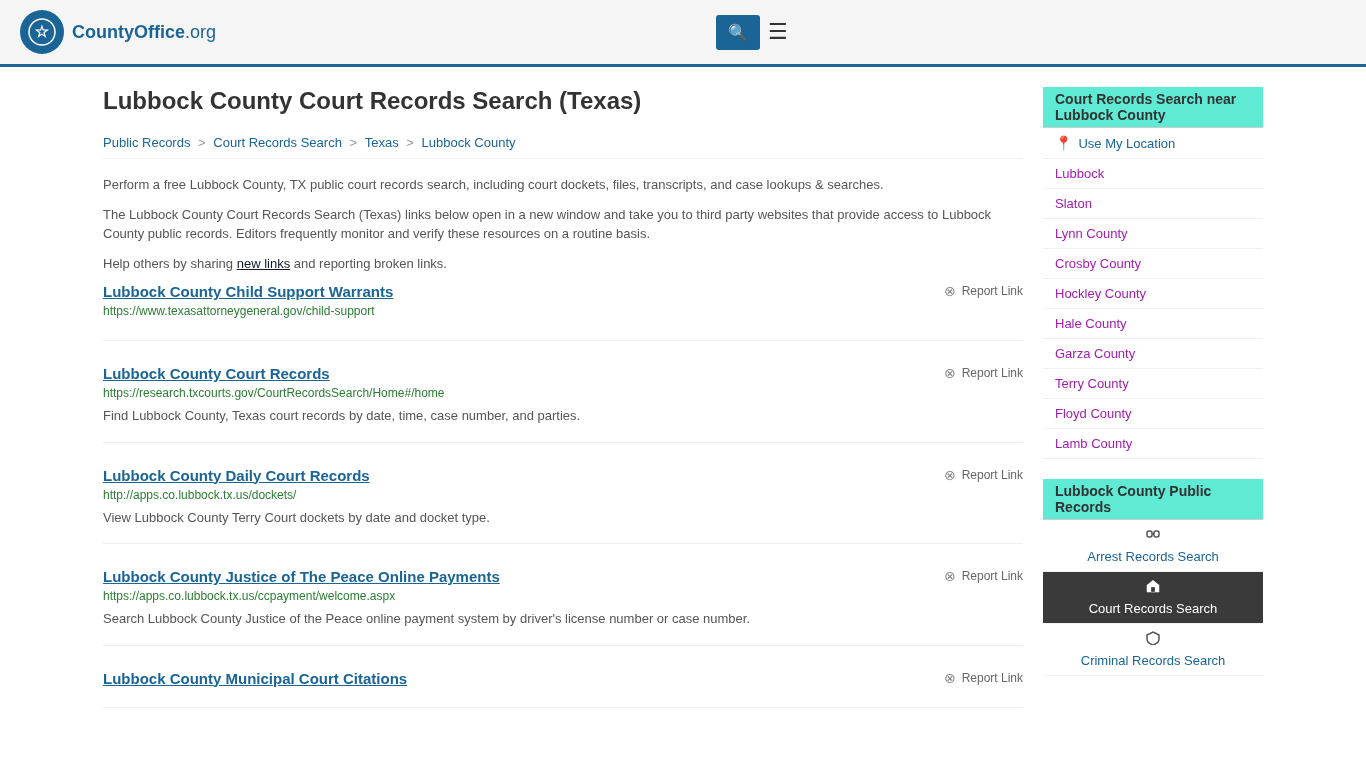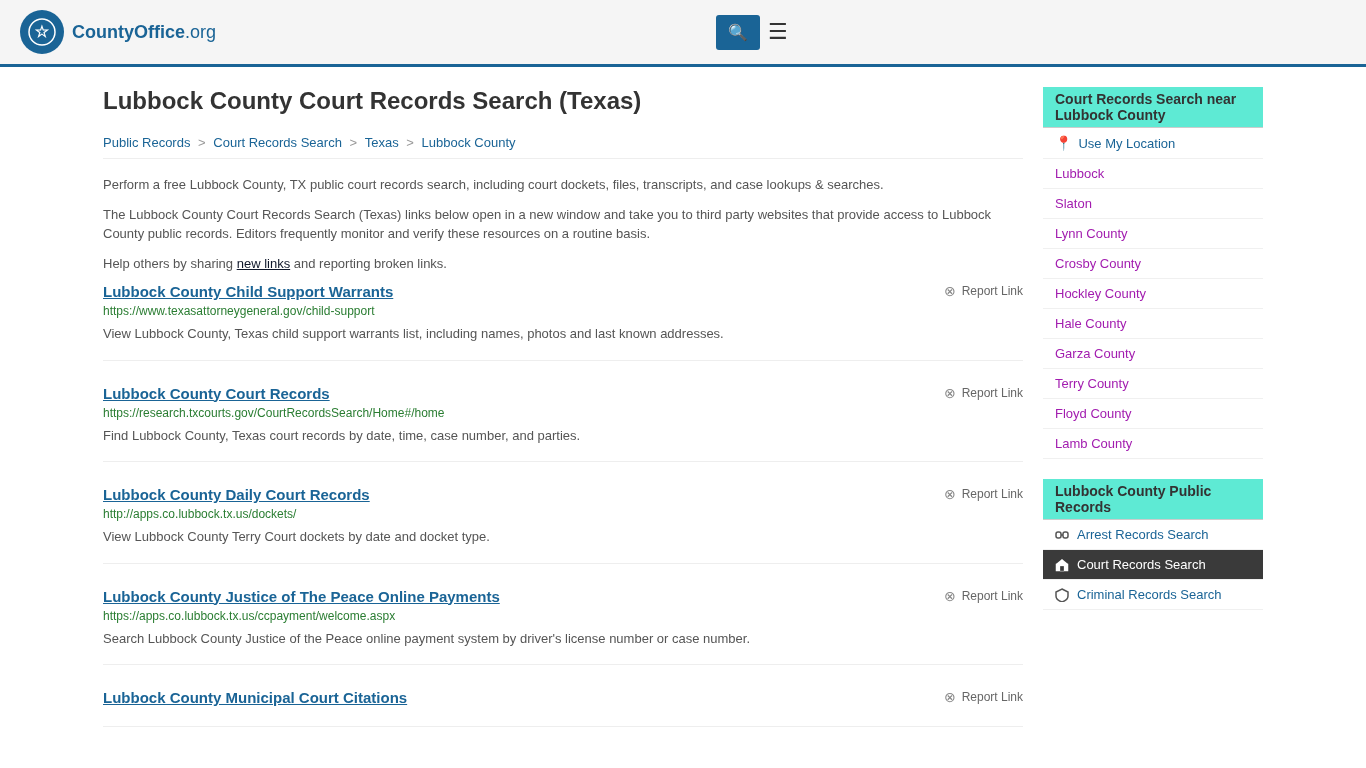--- a/index.html
+++ b/index.html
@@ -196,20 +196,21 @@
     .sidebar-item-with-icon {
       display: flex;
       align-items: center;
       gap: 8px;
       padding: 7px 12px;
       font-size: 13px;
       color: #1a6496;
       text-decoration: none;
       border-bottom: 1px solid #f0f0f0;
       cursor: pointer;
+      flex-direction: column;
     }
     .sidebar-item-with-icon.active {
       background: #3a3a3a;
       color: white;
     }
   </style>
 </head>
 <body>
 
 <div id="header">
@@ -260,21 +261,20 @@
 
       <div class="result-item">
         <div class="result-header">
           <a class="result-title">Lubbock County Child Support Warrants</a>
           <div class="report-link">
             <span class="report-icon">⊗</span>
             <span>Report Link</span>
           </div>
         </div>
         <div class="result-url">https://www.texasattorneygeneral.gov/child-support</div>
-        <div class="result-desc">View Lubbock County, Texas child support warrants list, including names, photos and last known addresses.</div>
       </div>
 
       <div class="result-item">
         <div class="result-header">
           <a class="result-title">Lubbock County Court Records</a>
           <div class="report-link">
             <span class="report-icon">⊗</span>
             <span>Report Link</span>
           </div>
         </div>

